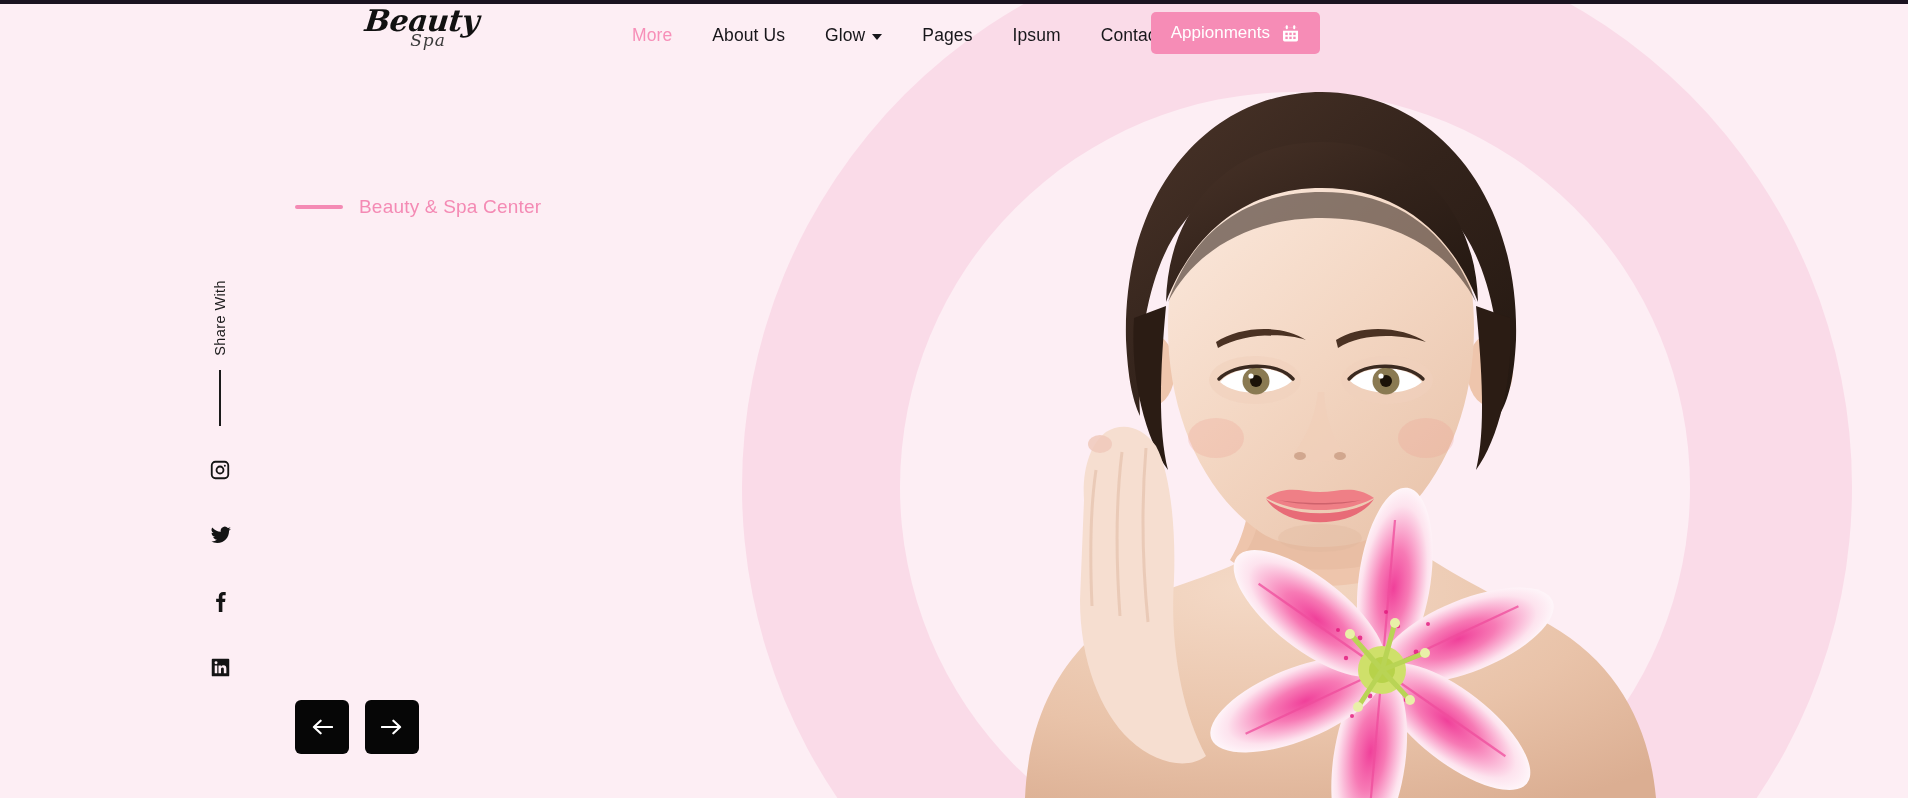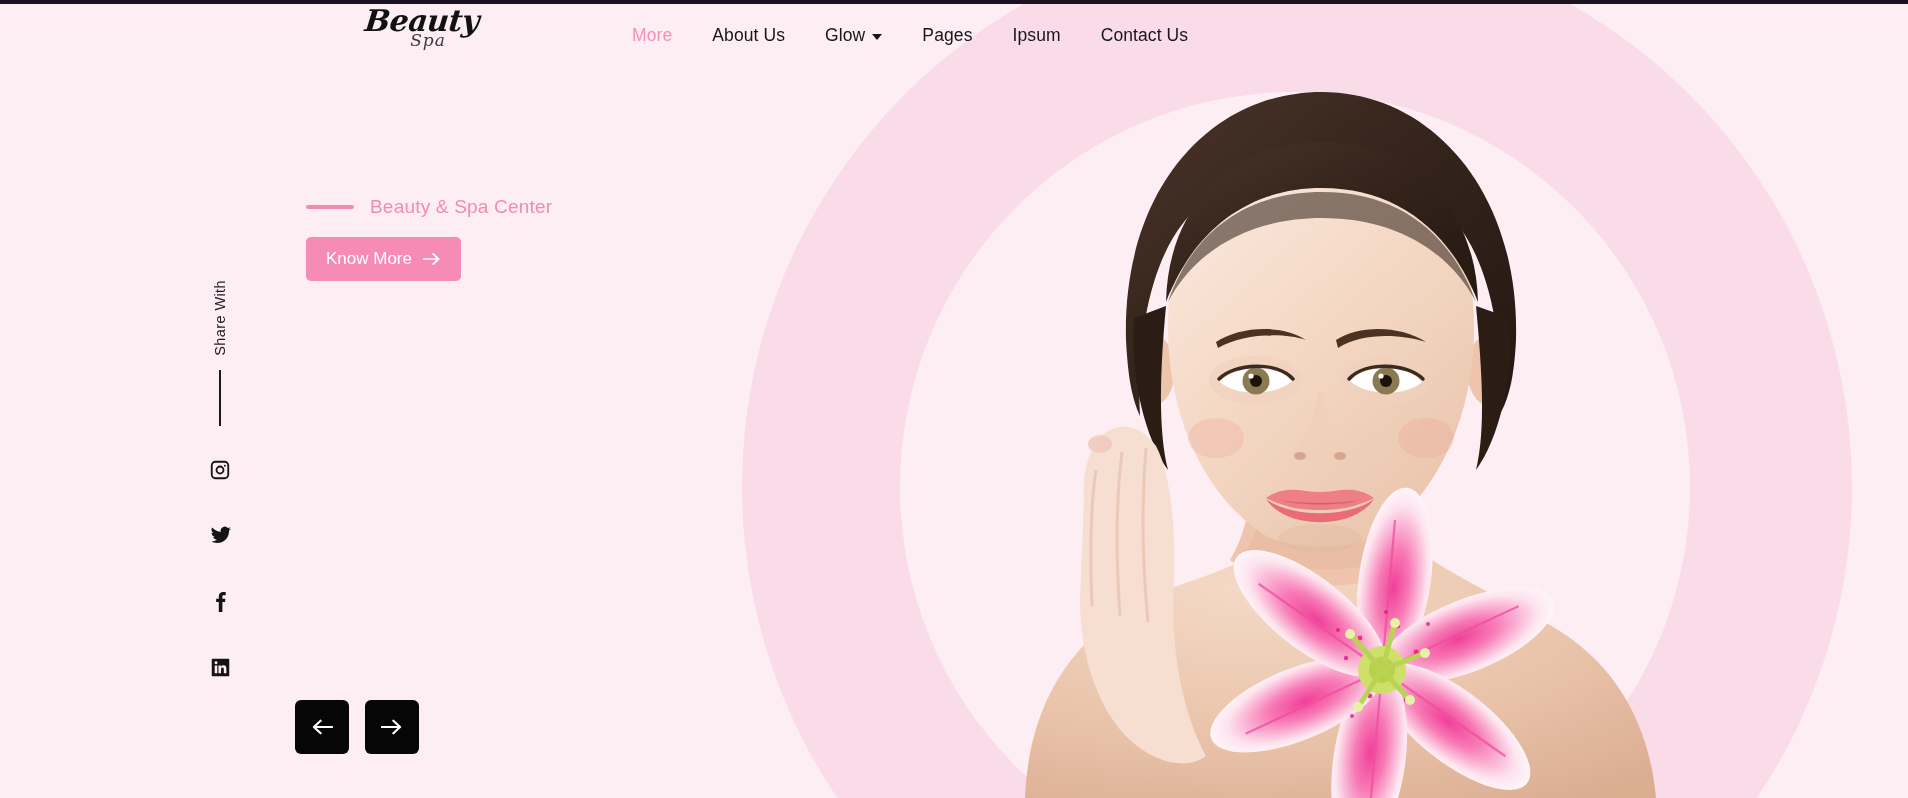--- a/index.html
+++ b/index.html
@@ -176,21 +176,21 @@
     cursor: pointer;
     display: flex;
     align-items: center;
     justify-content: center;
   }
   .social-icon svg { fill: #141414; }
 
   
   .hero {
     position: absolute;
-    left: 306px;
+    left: 295px;
     top: 196px;
     width: 680px;
     z-index: 30;
   }
   .eyebrow {
     display: flex;
     align-items: center;
     gap: 16px;
     margin-bottom: 19px;
   }
@@ -462,20 +462,37 @@
         <span>Pages</span>
       </div>
       <div class="nav-item">
         <span>Ipsum</span>
       </div>
       <div class="nav-item">
         <span>Contact Us</span>
       </div>
     </nav>
 
+    <button class="appt-btn">
+      <span>Appionments</span>
+      <svg class="cal-icon" viewBox="0 0 24 24">
+        <rect x="2.5" y="4" width="19" height="18" rx="2" fill="#ffffff"></rect>
+        <rect x="2.5" y="4" width="19" height="4.5" fill="#f68cb6"></rect>
+        <rect x="6" y="1.5" width="2.6" height="5" rx="1.2" fill="#ffffff"></rect>
+        <rect x="15.4" y="1.5" width="2.6" height="5" rx="1.2" fill="#ffffff"></rect>
+        <g fill="#f68cb6">
+          <rect x="5.5" y="11" width="3" height="3"></rect>
+          <rect x="10.5" y="11" width="3" height="3"></rect>
+          <rect x="15.5" y="11" width="3" height="3"></rect>
+          <rect x="5.5" y="16" width="3" height="3"></rect>
+          <rect x="10.5" y="16" width="3" height="3"></rect>
+          <rect x="15.5" y="16" width="3" height="3"></rect>
+        </g>
+      </svg>
+    </button>
   </header>
 
   <aside class="share-rail">
     <div class="share-label">Share With</div>
     <div class="share-line"></div>
 
     <div class="social-icon">
       <svg viewBox="0 0 24 24" width="22" height="22">
         <path d="M7 2h10a5 5 0 0 1 5 5v10a5 5 0 0 1-5 5H7a5 5 0 0 1-5-5V7a5 5 0 0 1 5-5zm0 2a3 3 0 0 0-3 3v10a3 3 0 0 0 3 3h10a3 3 0 0 0 3-3V7a3 3 0 0 0-3-3H7zm5 3.2A4.8 4.8 0 1 1 7.2 12 4.8 4.8 0 0 1 12 7.2zm0 2A2.8 2.8 0 1 0 14.8 12 2.8 2.8 0 0 0 12 9.2zm5.3-2.9a1.1 1.1 0 1 1-1.1 1.1 1.1 1.1 0 0 1 1.1-1.1z"></path>
       </svg>
@@ -501,26 +518,20 @@
   </aside>
 
   <section class="hero">
     <div class="eyebrow">
       <span class="bar"></span>
       <span class="txt">Beauty &amp; Spa Center</span>
     </div>
 
 
 
-    <button class="know-btn">
-      <span>Know More</span>
-      <svg class="arrow-r" viewBox="0 0 24 18">
-        <path d="M1 9h19M13.5 2.2 20.8 9l-7.3 6.8" stroke="#ffffff" stroke-width="2.3" fill="none" stroke-linecap="round" stroke-linejoin="round"></path>
-      </svg>
-    </button>
   </section>
 
   <div class="carousel">
     <button class="car-btn">
       <svg viewBox="0 0 24 18">
         <path d="M23 9H4M10.5 2.2 3.2 9l7.3 6.8" stroke="#ffffff" stroke-width="2.4" fill="none" stroke-linecap="round" stroke-linejoin="round"></path>
       </svg>
     </button>
     <button class="car-btn">
       <svg viewBox="0 0 24 18">

